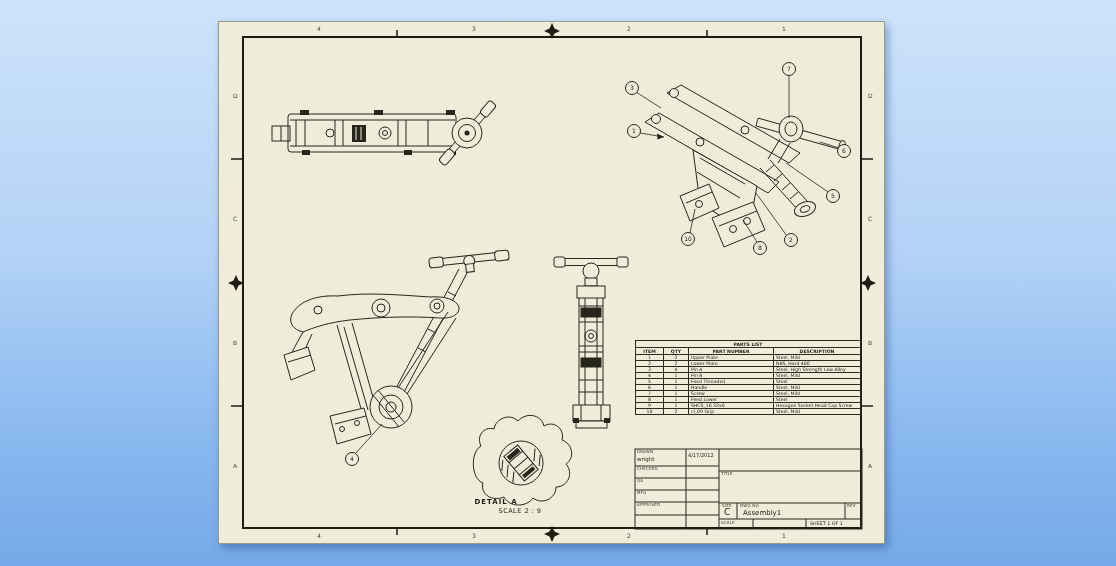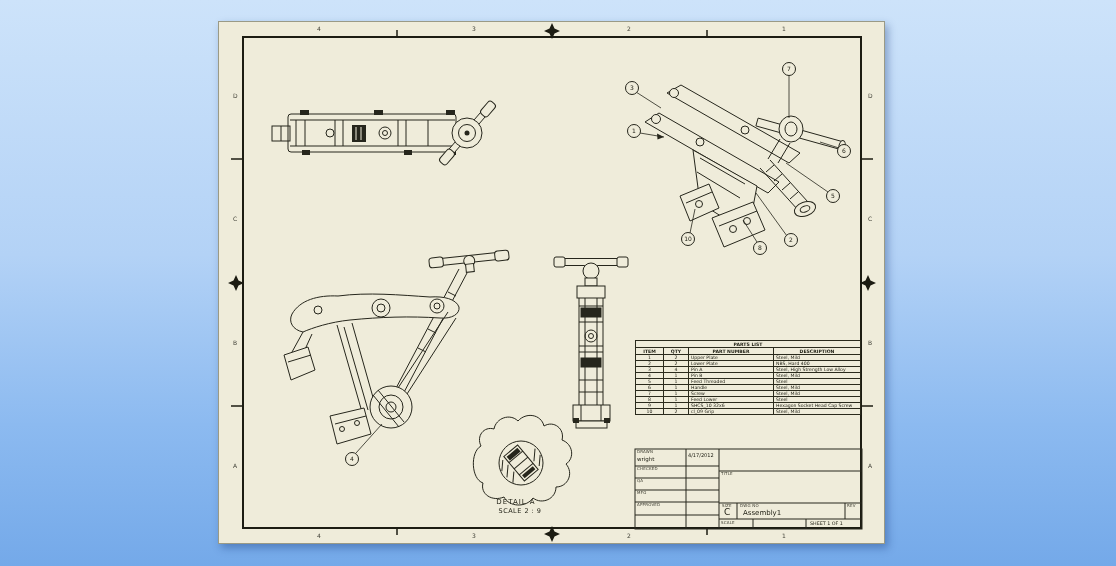--- a/index.html
+++ b/index.html
@@ -392,21 +392,21 @@
       </tr>
   <tr>
         <td class="c">10</td>
         <td class="c">2</td>
         <td>cl_09 Grip</td>
         <td>Steel, Mild</td>
       </tr>
 </tbody>
   </table>
 
-<div class="detail-label" style="left:480px; top:499px; width:72px;">DETAIL  A</div>
+<div class="detail-label" style="left:460px; top:499px; width:72px;font-weight:bold;">DETAIL  A</div>
 <div class="detail-label" style="left:484px; top:508px; width:72px; font-size:6.5px; letter-spacing:.5px;">SCALE 2 : 9</div>
 
 <div class="tb-label" style="left:637px; top:450px;">DRAWN</div>
 <div class="tb-val" style="left:637px; top:456px;">wright</div>
 <div class="tb-val" style="left:688px; top:452px; font-size:5px;">4/17/2012</div>
 <div class="tb-label" style="left:637px; top:467px;">CHECKED</div>
 <div class="tb-label" style="left:637px; top:479px;">QA</div>
 <div class="tb-label" style="left:637px; top:491px;">MFG</div>
 <div class="tb-label" style="left:637px; top:503px;">APPROVED</div>
 <div class="tb-label" style="left:721px; top:472px;">TITLE</div>

